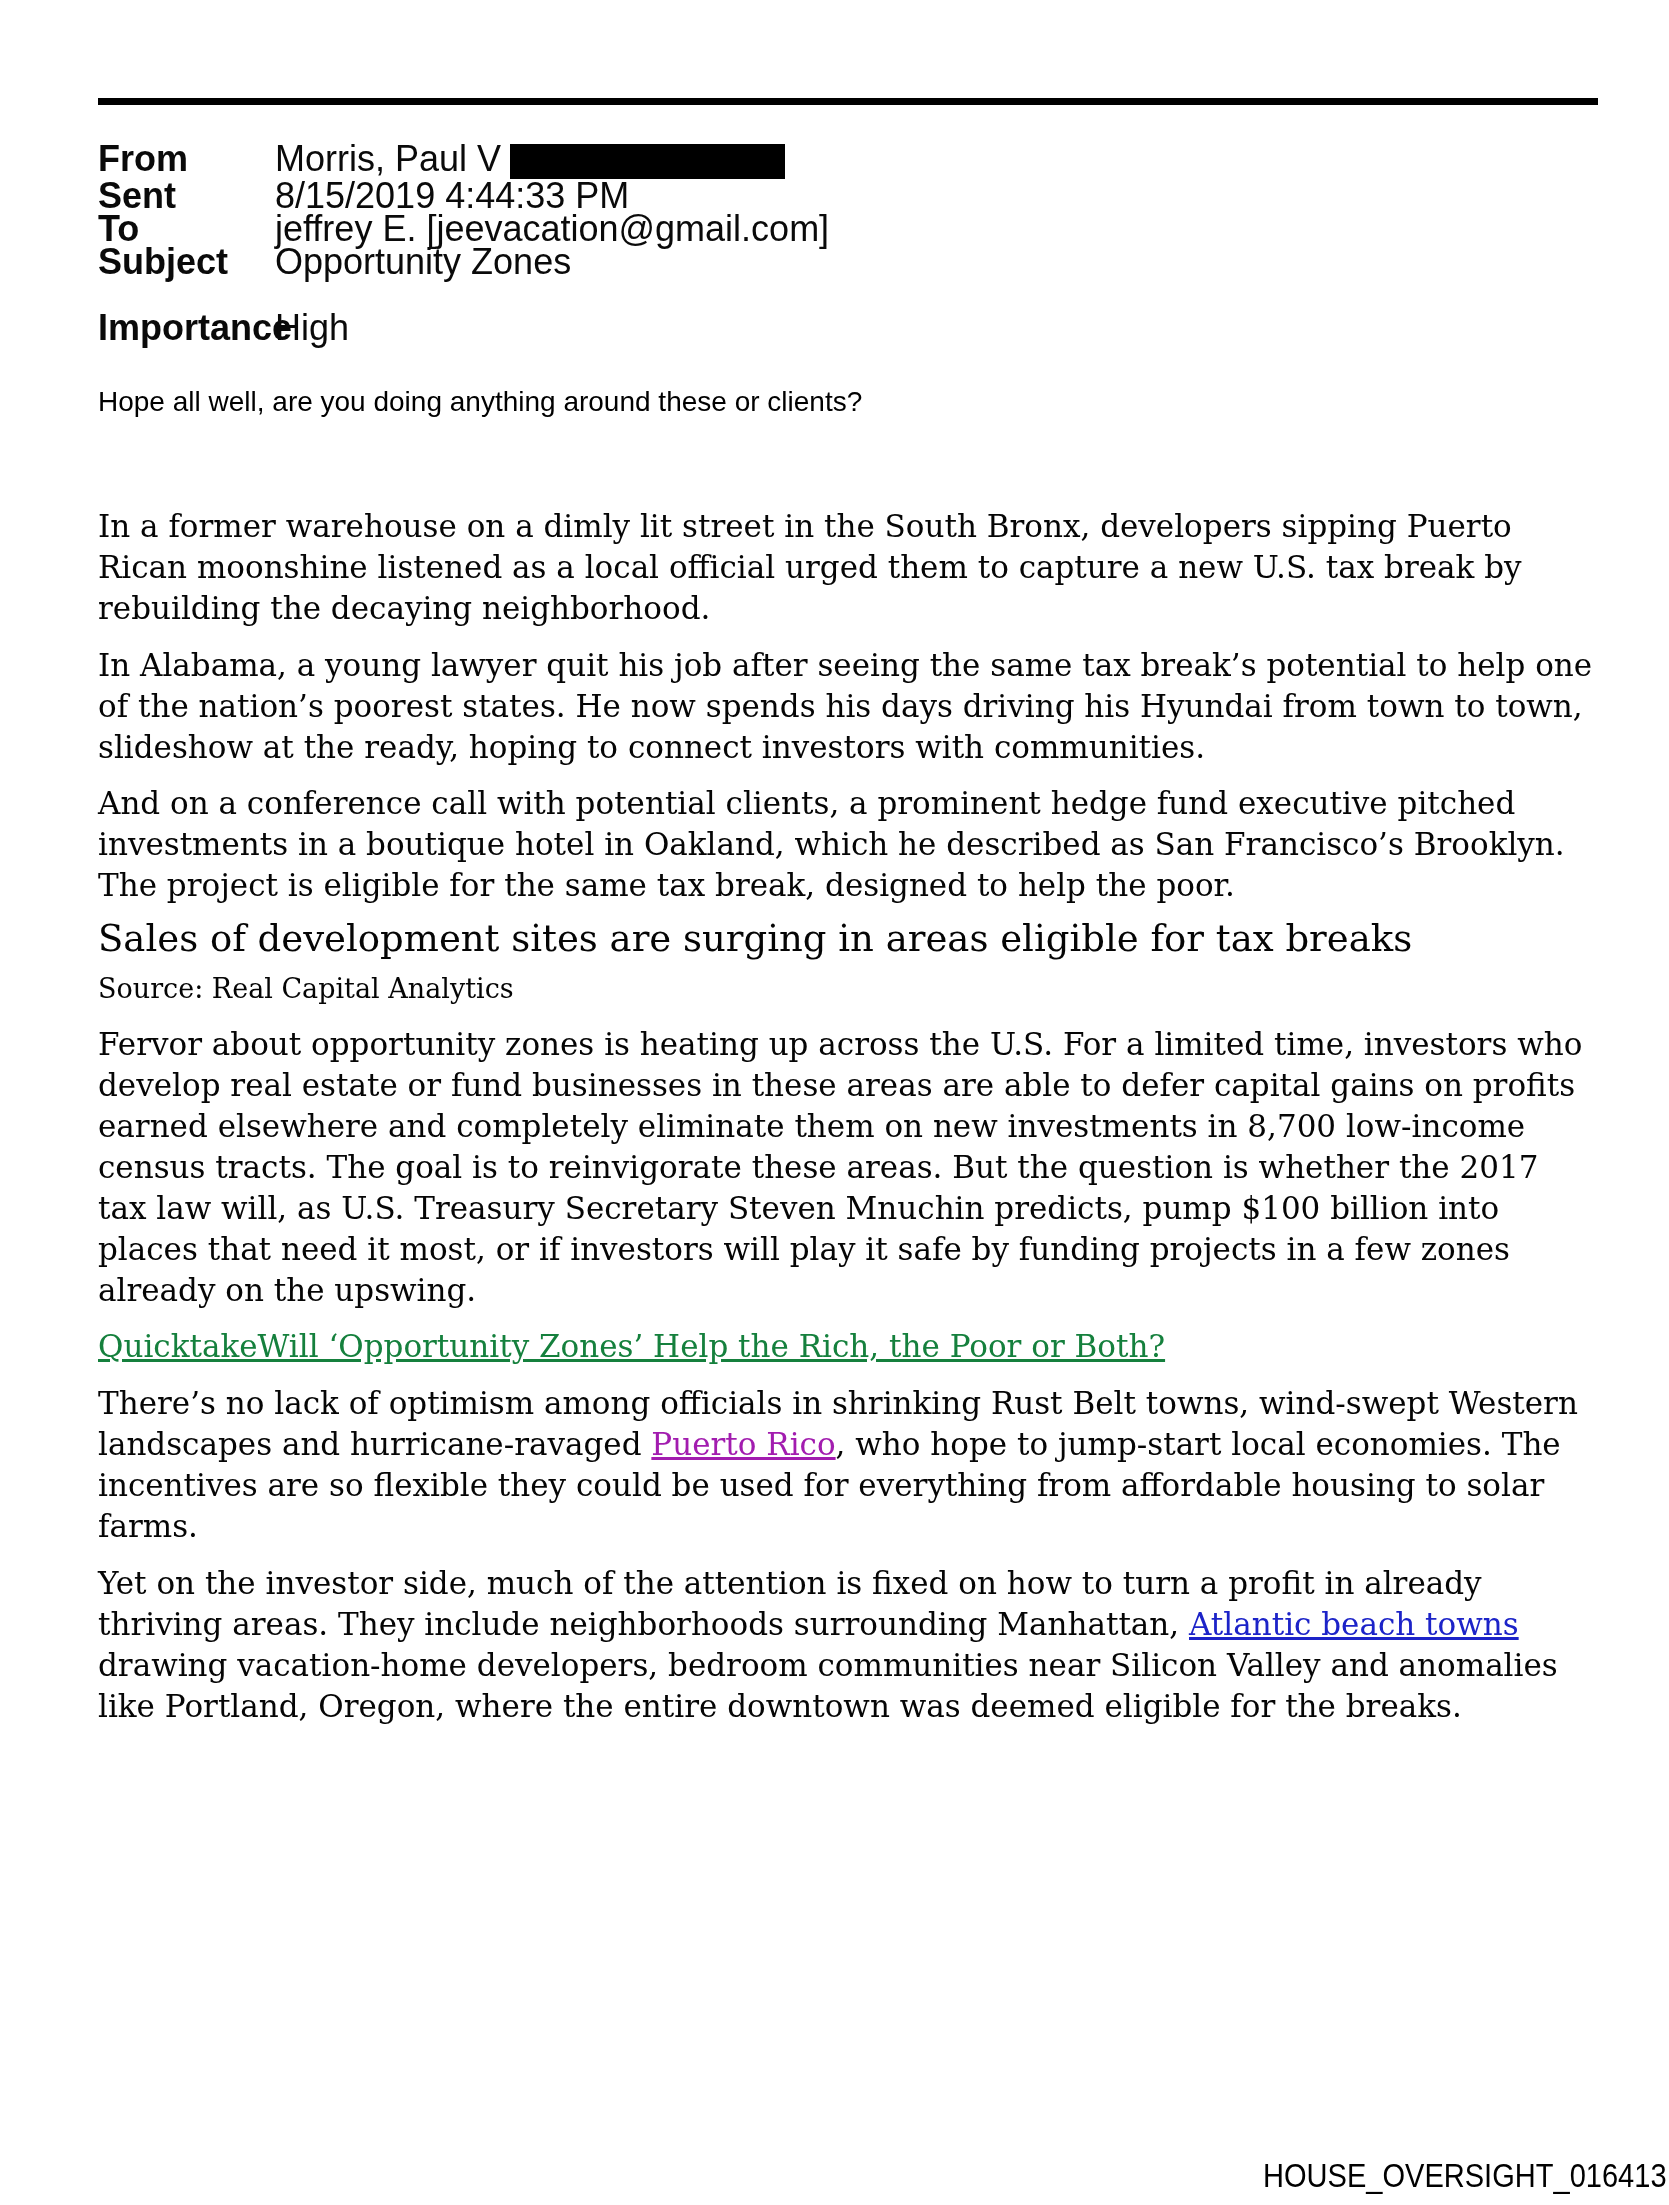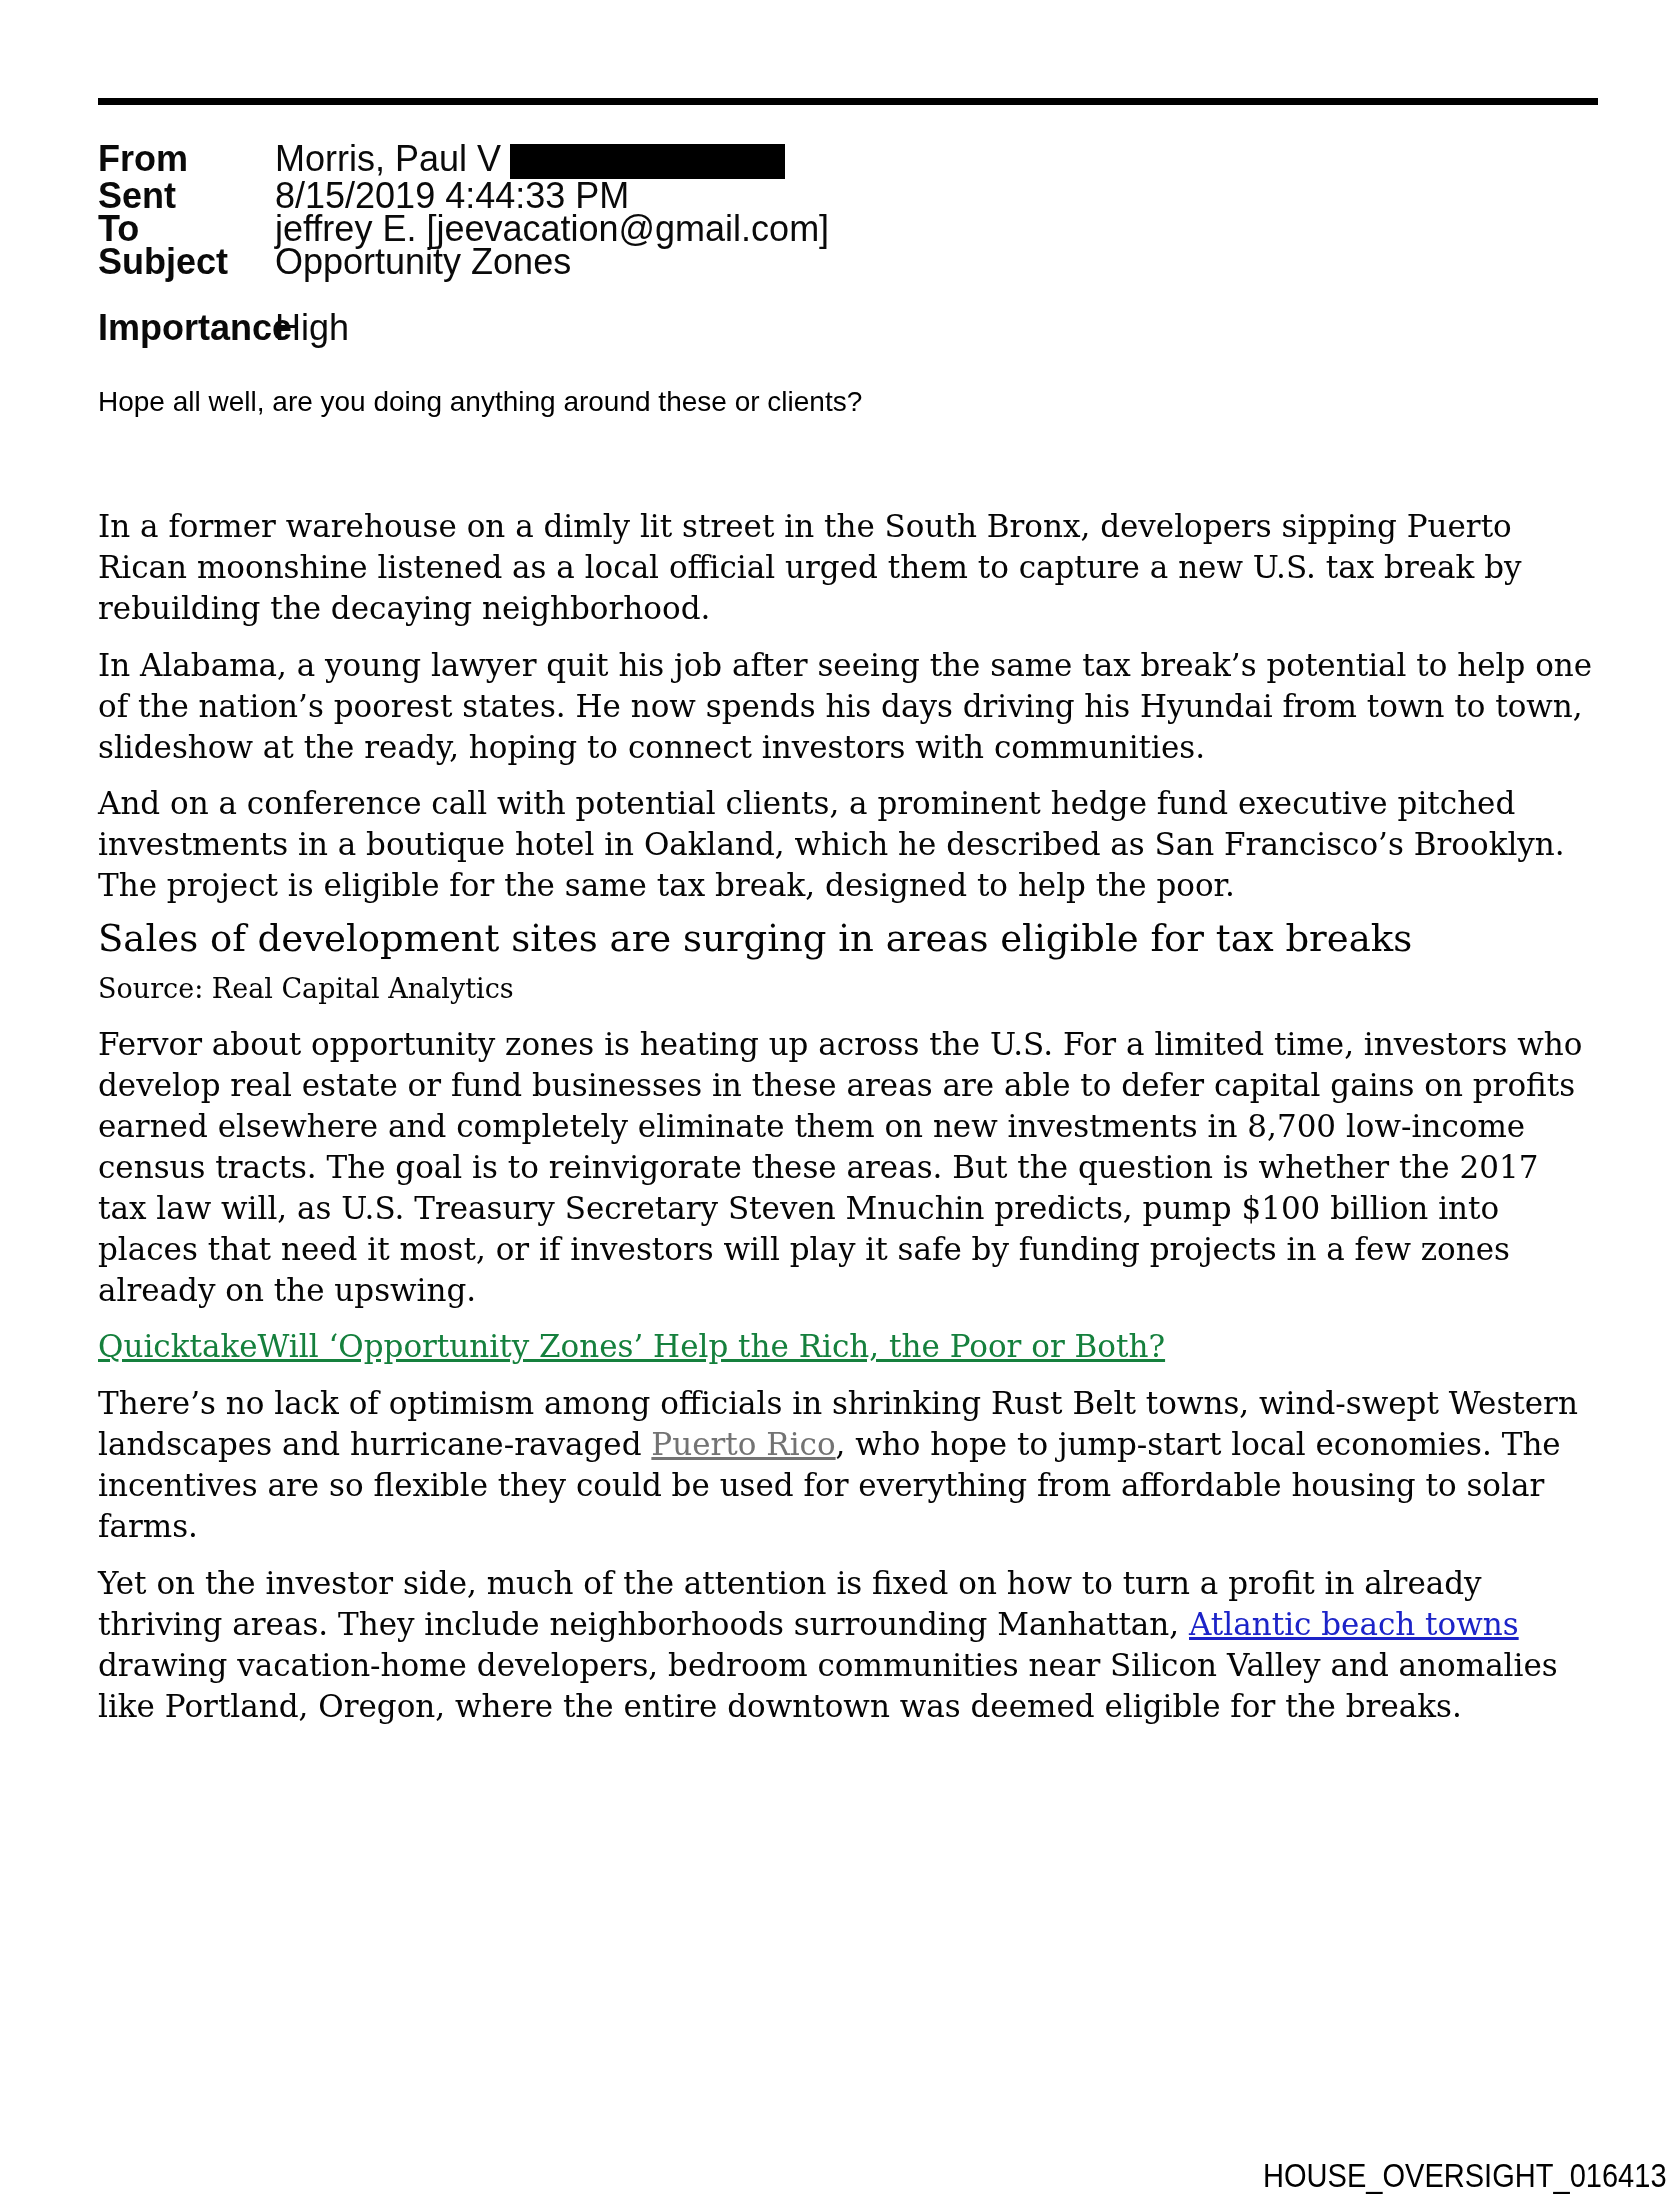--- a/index.html
+++ b/index.html
@@ -133,21 +133,21 @@
 
       <div class="subtitle">Sales of development sites are surging in areas eligible for tax breaks</div>
       <div class="source">Source: Real Capital Analytics</div>
 
       <p>Fervor about opportunity zones is heating up across the U.S. For a limited time, investors who develop real estate or fund businesses in these areas are able to defer capital gains on profits earned elsewhere and completely eliminate them on new investments in 8,700 low-income census tracts. The goal is to reinvigorate these areas. But the question is whether the 2017 tax law will, as U.S. Treasury Secretary Steven Mnuchin predicts, pump $100 billion into places that need it most, or if investors will play it safe by funding projects in a few zones already on the upswing.</p>
 
       <p>
         <a class="doclink" style="color:#15803d;">QuicktakeWill ‘Opportunity Zones’ Help the Rich, the Poor or Both?</a>
       </p>
 
-      <p><span>There’s no lack of optimism among officials in shrinking Rust Belt towns, wind-swept Western landscapes and hurricane-ravaged </span><a class="doclink" style="color:#737373;">Puerto Rico</a><span>, who hope to jump-start local economies. The incentives are so flexible they could be used for everything from affordable housing to solar farms.</span></p>
+      <p><span>There’s no lack of optimism among officials in shrinking Rust Belt towns, wind-swept Western landscapes and hurricane-ravaged </span><a class="doclink" style="color:#a21caf;">Puerto Rico</a><span>, who hope to jump-start local economies. The incentives are so flexible they could be used for everything from affordable housing to solar farms.</span></p>
 
       <p><span>Yet on the investor side, much of the attention is fixed on how to turn a profit in already thriving areas. They include neighborhoods surrounding Manhattan, </span><a class="doclink" style="color:#1c23c8;">Atlantic beach towns</a><span> drawing vacation-home developers, bedroom communities near Silicon Valley and anomalies like Portland, Oregon, where the entire downtown was deemed eligible for the breaks.</span></p>
 
     </div>
   </div>
 
   <div class="footer-id">HOUSE_OVERSIGHT_016413</div>
 </div>
 
 

